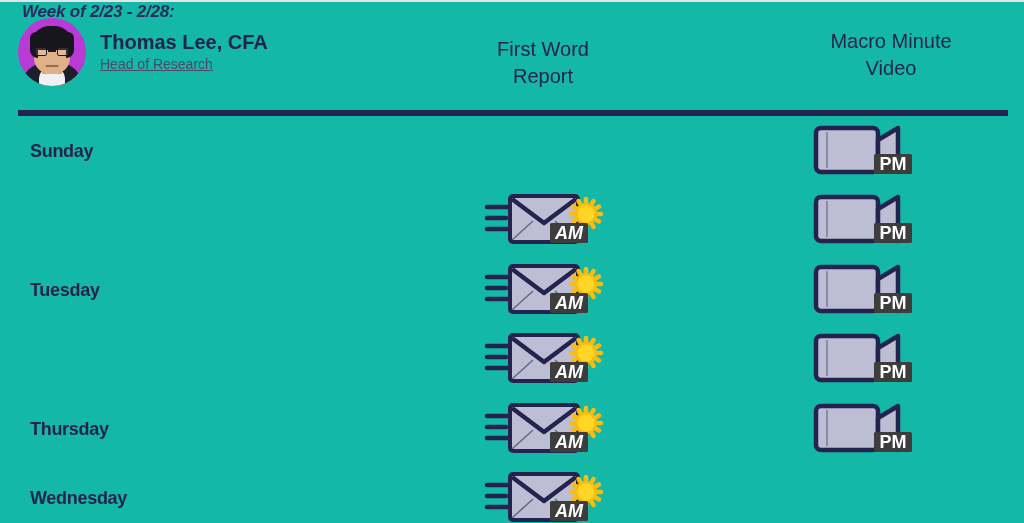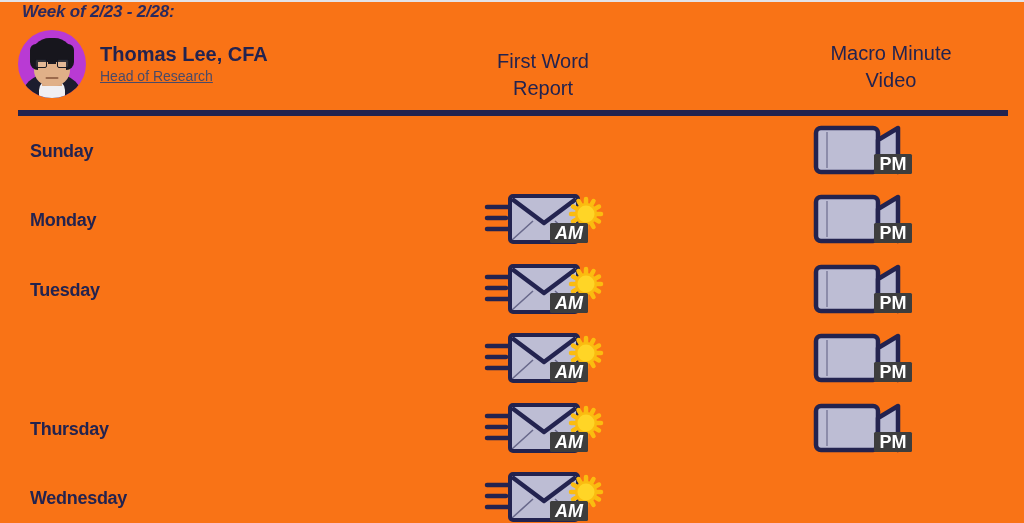--- a/index.html
+++ b/index.html
@@ -11,21 +11,21 @@
     width: 1024px;
     height: 523px;
     font-family: "Liberation Sans", sans-serif;
     overflow: hidden;
     position: relative;
   }
   #page {
     position: relative;
     width: 1024px;
     height: 523px;
-    background: #f97316;
+    background: #14b8a6;
     box-sizing: border-box;
   }
   .top-hairline {
     position: absolute;
     top: 0; left: 0;
     width: 1024px;
     height: 2px;
     background: #e3e3e8;
   }
 
@@ -37,21 +37,21 @@
     font-style: italic;
     font-weight: bold;
     font-size: 17px;
     color: #2a2a5e;
     letter-spacing: -0.2px;
     white-space: nowrap;
   }
 
   .header-row {
     position: absolute;
-    top: 28px;
+    top: 16px;
     left: 0;
     width: 1024px;
     height: 80px;
   }
 
   .analyst {
     position: absolute;
     left: 18px;
     top: 2px;
     display: flex;
@@ -301,21 +301,20 @@
   <path d="M66 18 L86 6 L86 50 L66 38 Z" fill="#bdbdd4" stroke="#23234f" stroke-width="4.5" stroke-linejoin="round"></path>
   <g>
     <path d="M104 12 A16 16 0 1 0 104 46 A13 13 0 1 1 104 12 Z" fill="#3fa9f5"></path>
   </g>
   <rect x="62" y="32" width="38" height="20" rx="1.5" fill="#3d3d3d"></rect>
   <text x="81" y="48" text-anchor="middle" font-family="'Liberation Sans', sans-serif" font-size="18" font-weight="bold" fill="#ffffff">PM</text>
 </svg>
         </div>
       </div>
       <div class="row">
-        <div class="day">Monday</div>
         <div class="cell c1">
 <svg width="124" height="58" viewBox="0 0 124 58">
   <g stroke="#23234f" stroke-width="4.5" stroke-linecap="round">
     <line x1="3" y1="16" x2="26" y2="16"></line>
     <line x1="3" y1="27" x2="22" y2="27"></line>
     <line x1="3" y1="38" x2="26" y2="38"></line>
   </g>
   <rect x="26" y="5" width="68" height="46" rx="3" fill="#bdbdd4" stroke="#23234f" stroke-width="4"></rect>
   <path d="M28 8 L60 32 L92 8" fill="none" stroke="#23234f" stroke-width="4.5" stroke-linejoin="round"></path>
   <path d="M28 49 L49 30 M92 49 L71 30" fill="none" stroke="#23234f" stroke-width="1.6" opacity="0.55"></path>

